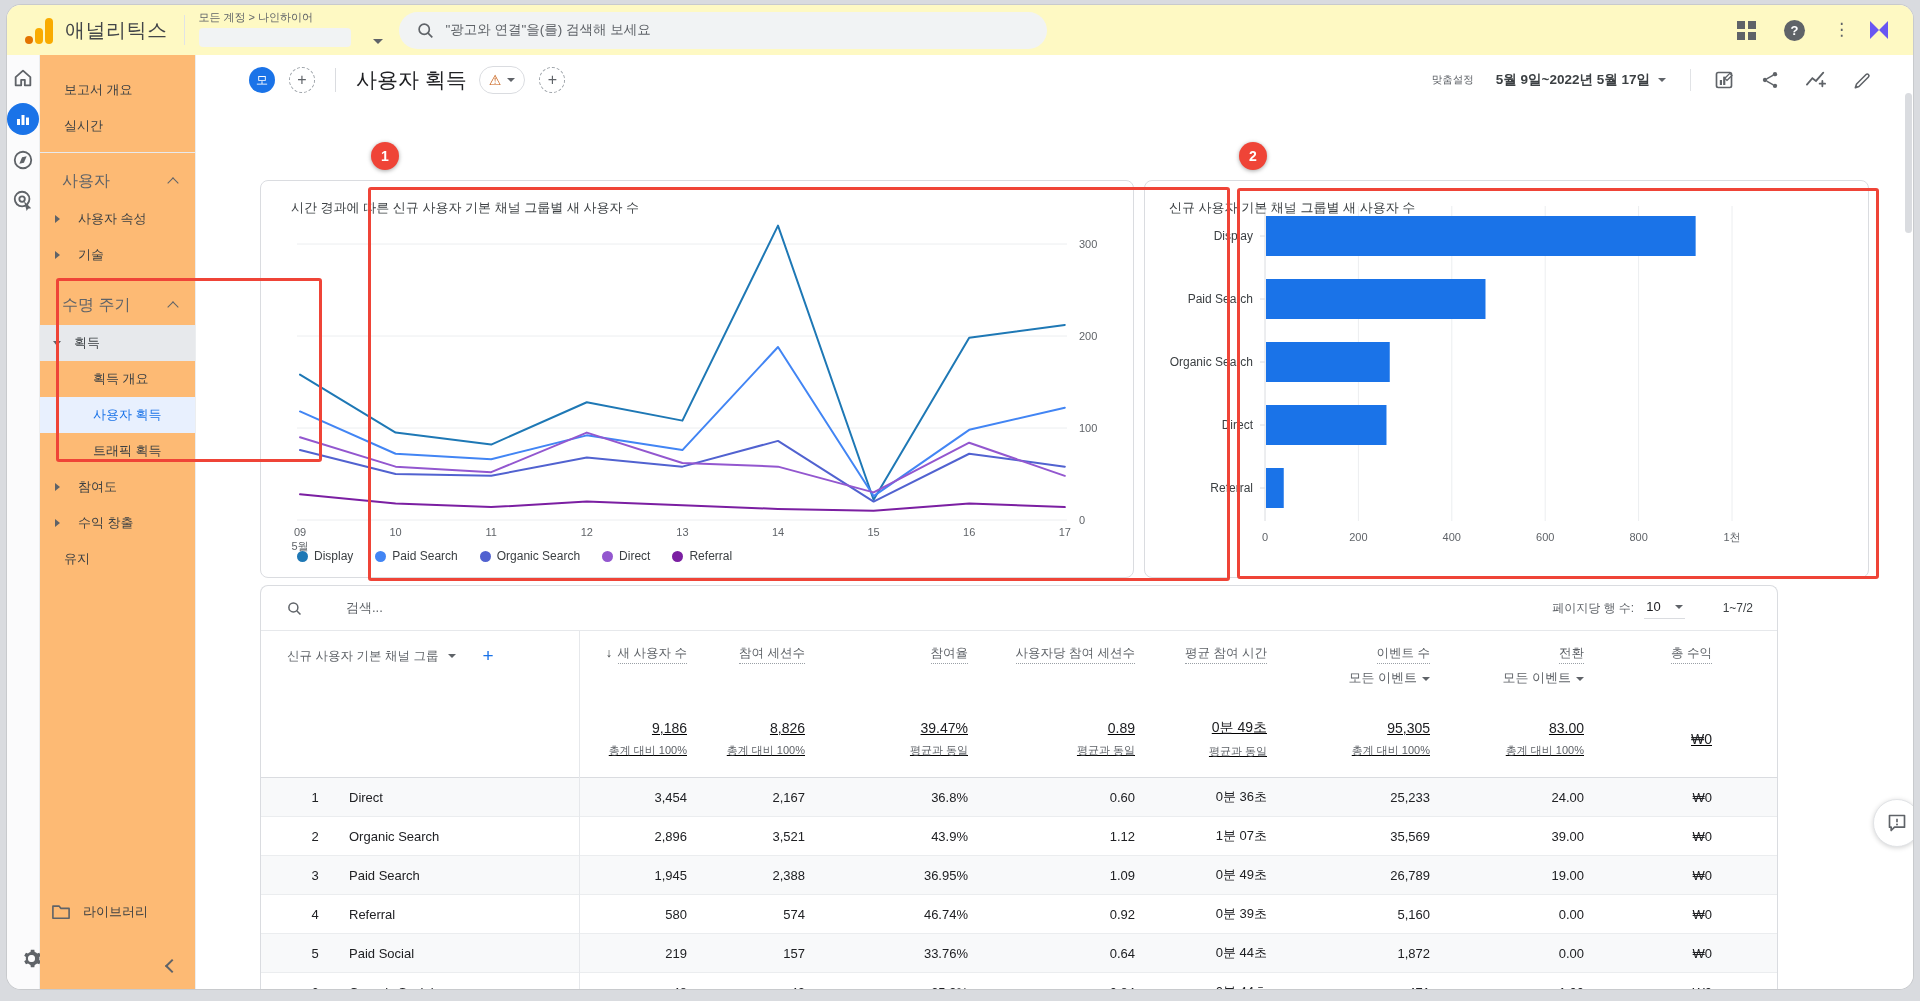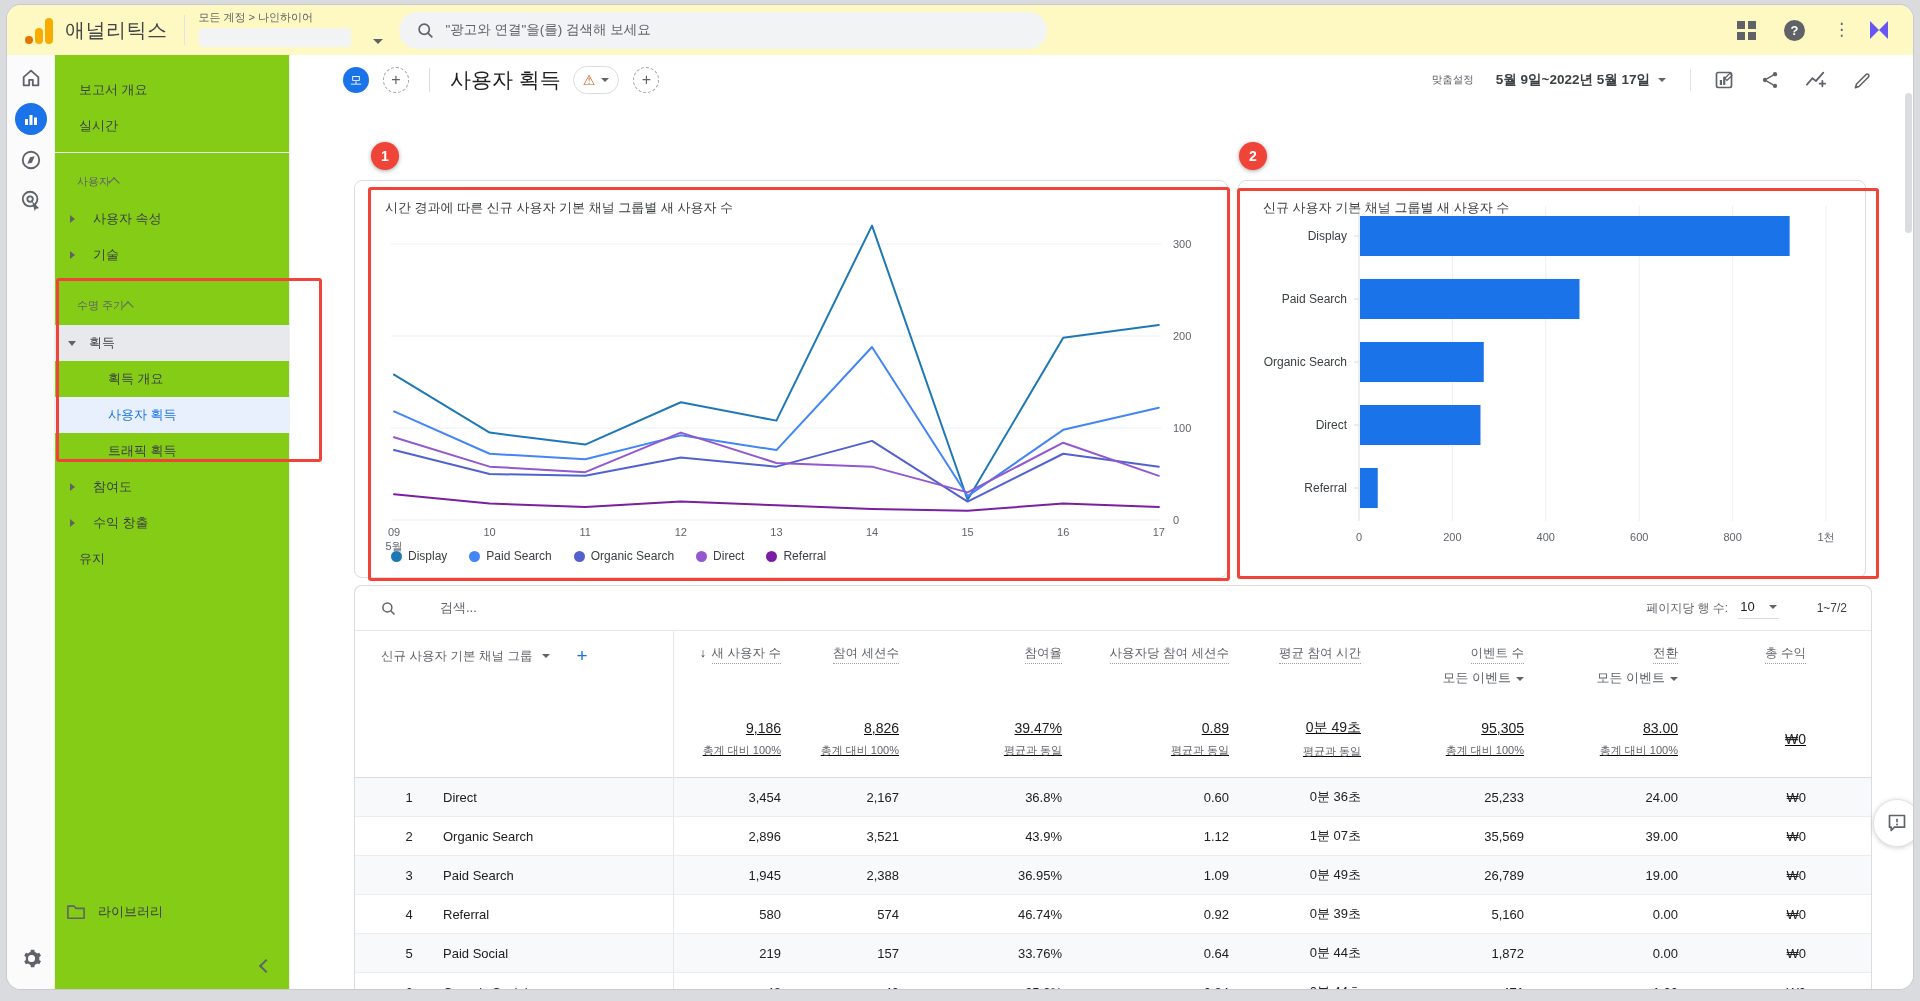--- a/index.html
+++ b/index.html
@@ -29,27 +29,27 @@
   .dots-icon{color:#5f6368;font-size:17px;letter-spacing:0;line-height:6px;width:6px;text-align:center;}
   .avatar{width:24px;height:24px;display:block;}
 
   
   .app-body{display:flex;height:934px;}
   .rail{width:48px;border-right:1px solid #eceef0;position:relative;display:flex;flex-direction:column;align-items:center;padding-top:8px;gap:10px;box-sizing:border-box;background:#fbfbfc;}
   .rail-btn{width:30px;height:30px;display:flex;align-items:center;justify-content:center;cursor:pointer;}
   .rail-reports{width:32px;height:32px;border-radius:50%;background:#1a73e8;display:flex;align-items:center;justify-content:center;}
   .rail-gear{position:absolute;bottom:20px;left:0;width:48px;display:flex;justify-content:center;cursor:pointer;}
 
-  .sidebar{width:235px;border-right:1px solid #eceef0;position:relative;padding-top:17px;box-sizing:border-box;font-size:13px;color:#3c4043;background:#84cc16;}
+  .sidebar{width:235px;border-right:1px solid #eceef0;position:relative;padding-top:17px;box-sizing:border-box;font-size:13px;color:#3c4043;background:#fdba74;}
   .sb-item{height:36px;display:flex;align-items:center;padding-left:24px;position:relative;cursor:pointer;}
   .sb-item.has-arrow{padding-left:38px;}
   .sb-arrow{position:absolute;left:15px;width:0;height:0;border-top:4px solid transparent;border-bottom:4px solid transparent;border-left:5px solid #5f6368;}
   .sb-arrow.down{border-left:4px solid transparent;border-right:4px solid transparent;border-top:5px solid #5f6368;border-bottom:none;left:13px;}
   .sb-divider{height:1px;background:#e8eaed;margin:8px 0;}
-  .sb-section{height:40px;display:flex;align-items:center;padding:0 18px 0 22px;color:#5f6368;font-size:11px;cursor:pointer;}
+  .sb-section{height:40px;display:flex;align-items:center;padding:0 18px 0 22px;color:#5f6368;font-size:16px;cursor:pointer;justify-content:space-between;}
   .sb-section.gap{margin-top:12px;}
   .chev{width:7px;height:7px;border-right:1.6px solid #5f6368;border-bottom:1.6px solid #5f6368;transform:rotate(-135deg);margin-top:4px;}
   .sb-expanded{background:#e7e9ec;padding-left:34px;}
   .sb-sub{height:36px;display:flex;align-items:center;padding-left:53px;cursor:pointer;}
   .sb-sub.selected{background:#e8f0fe;color:#1a73e8;}
   .sb-library{position:absolute;bottom:58px;left:0;width:100%;height:38px;display:flex;align-items:center;gap:13px;padding-left:12px;box-sizing:border-box;cursor:pointer;}
   .sb-collapse{position:absolute;bottom:8px;right:8px;width:30px;height:30px;display:flex;align-items:center;justify-content:center;cursor:pointer;}
   .sb-collapse .chevl{width:8px;height:8px;border-left:2px solid #5f6368;border-bottom:2px solid #5f6368;transform:rotate(45deg);}
 
   
@@ -64,21 +64,21 @@
   .caret-s{width:0;height:0;border-left:4px solid transparent;border-right:4px solid transparent;border-top:4.5px solid #5f6368;}
   .rh-right{position:absolute;right:40px;top:0;height:50px;display:flex;align-items:center;gap:22px;}
   .customize{font-size:10.5px;color:#5f6368;}
   .date-range{font-size:13.5px;font-weight:bold;color:#3c4043;display:flex;align-items:center;gap:8px;cursor:pointer;}
   .toolbar-icons{display:flex;align-items:center;gap:24px;border-left:1px solid #e1e3e6;padding-left:22px;margin-left:2px;}
   .tb-ic{width:22px;height:22px;display:flex;align-items:center;justify-content:center;cursor:pointer;}
 
   .cards{position:relative;margin:75px 44px 0 64px;height:398px;display:flex;gap:10px;}
   .card{background:#fff;border:1px solid #dadce0;border-radius:8px;position:relative;box-sizing:border-box;}
   .card-line{width:874px;height:398px;}
-  .card-bar{width:628px;height:398px;}
+  .card-bar{width:725px;height:398px;}
   .card-title{position:absolute;left:30px;top:18px;font-size:13px;color:#3c4043;}
   .card-bar .card-title{left:24px;}
   .legend{position:absolute;left:36px;top:368px;display:flex;gap:22px;align-items:center;}
   .legend .li{display:flex;align-items:center;gap:6px;font-size:12px;color:#3c4043;}
   .legend .dot{width:11px;height:11px;border-radius:50%;}
 
   .red-box{position:absolute;border:3px solid #ef4437;border-radius:3px;pointer-events:none;}
   .red-num{position:absolute;width:28px;height:28px;border-radius:50%;background:#ef4437;color:#fff;font-size:14px;font-weight:bold;display:flex;align-items:center;justify-content:center;box-shadow:0 1px 4px rgba(0,0,0,.35);pointer-events:none;}
 
   

